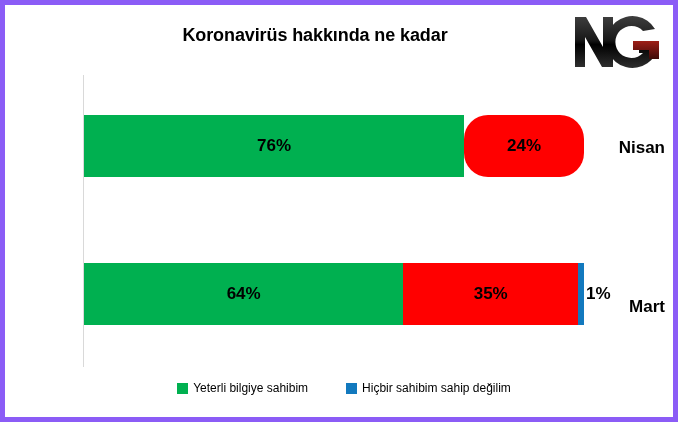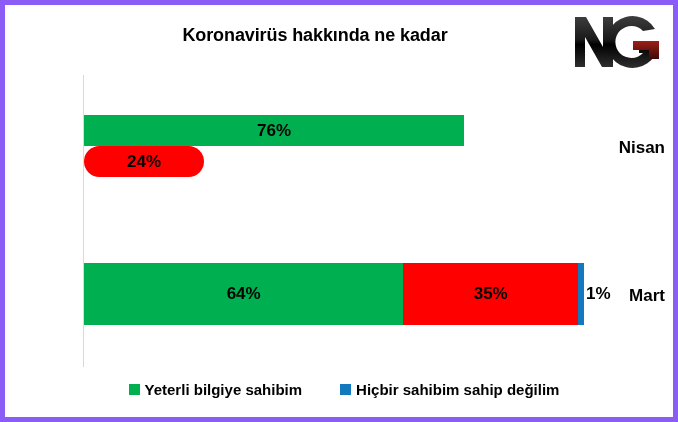--- a/index.html
+++ b/index.html
@@ -64,21 +64,21 @@
     background: #d9d9d9;
   }
 
   .bar-row {
     position: absolute;
     left: 1px;
     height: 62px;
     width: 500px;
     display: flex;
   }
-  #row-nisan { top: 40px; flex-direction: column; }
+  #row-nisan { top: 40px; }
   #row-mart  { top: 188px; }
 
   .bar-seg {
     height: 100%;
     position: relative;
     display: flex;
     align-items: center;
     justify-content: center;
     box-sizing: border-box;
   }
@@ -98,21 +98,21 @@
   .cat-label {
     position: absolute;
     right: 8px;
     font-size: 17px;
     font-weight: bold;
     color: #000000;
     text-align: right;
     white-space: nowrap;
   }
   #cat-label-nisan { top: 133px; }
-  #cat-label-mart  { top: 281px; margin-left: 16px; }
+  #cat-label-mart  { top: 292px; margin-left: 16px; }
 
   
   #legend {
     position: absolute;
     left: 0;
     top: 376px;
     width: 678px;
     display: flex;
     justify-content: center;
     align-items: center;
@@ -122,22 +122,22 @@
     display: flex;
     align-items: center;
     gap: 5px;
   }
   .legend-swatch {
     width: 11px;
     height: 11px;
     flex: 0 0 auto;
   }
   .legend-text {
-    font-size: 15px;
-    font-weight: bold;
+    font-size: 12px;
+    font-weight: normal;
     color: #000000;
     white-space: nowrap;
   }
 </style>
 </head>
 <body>
 
 <div id="chart-frame">
 
   <div id="chart-title">

